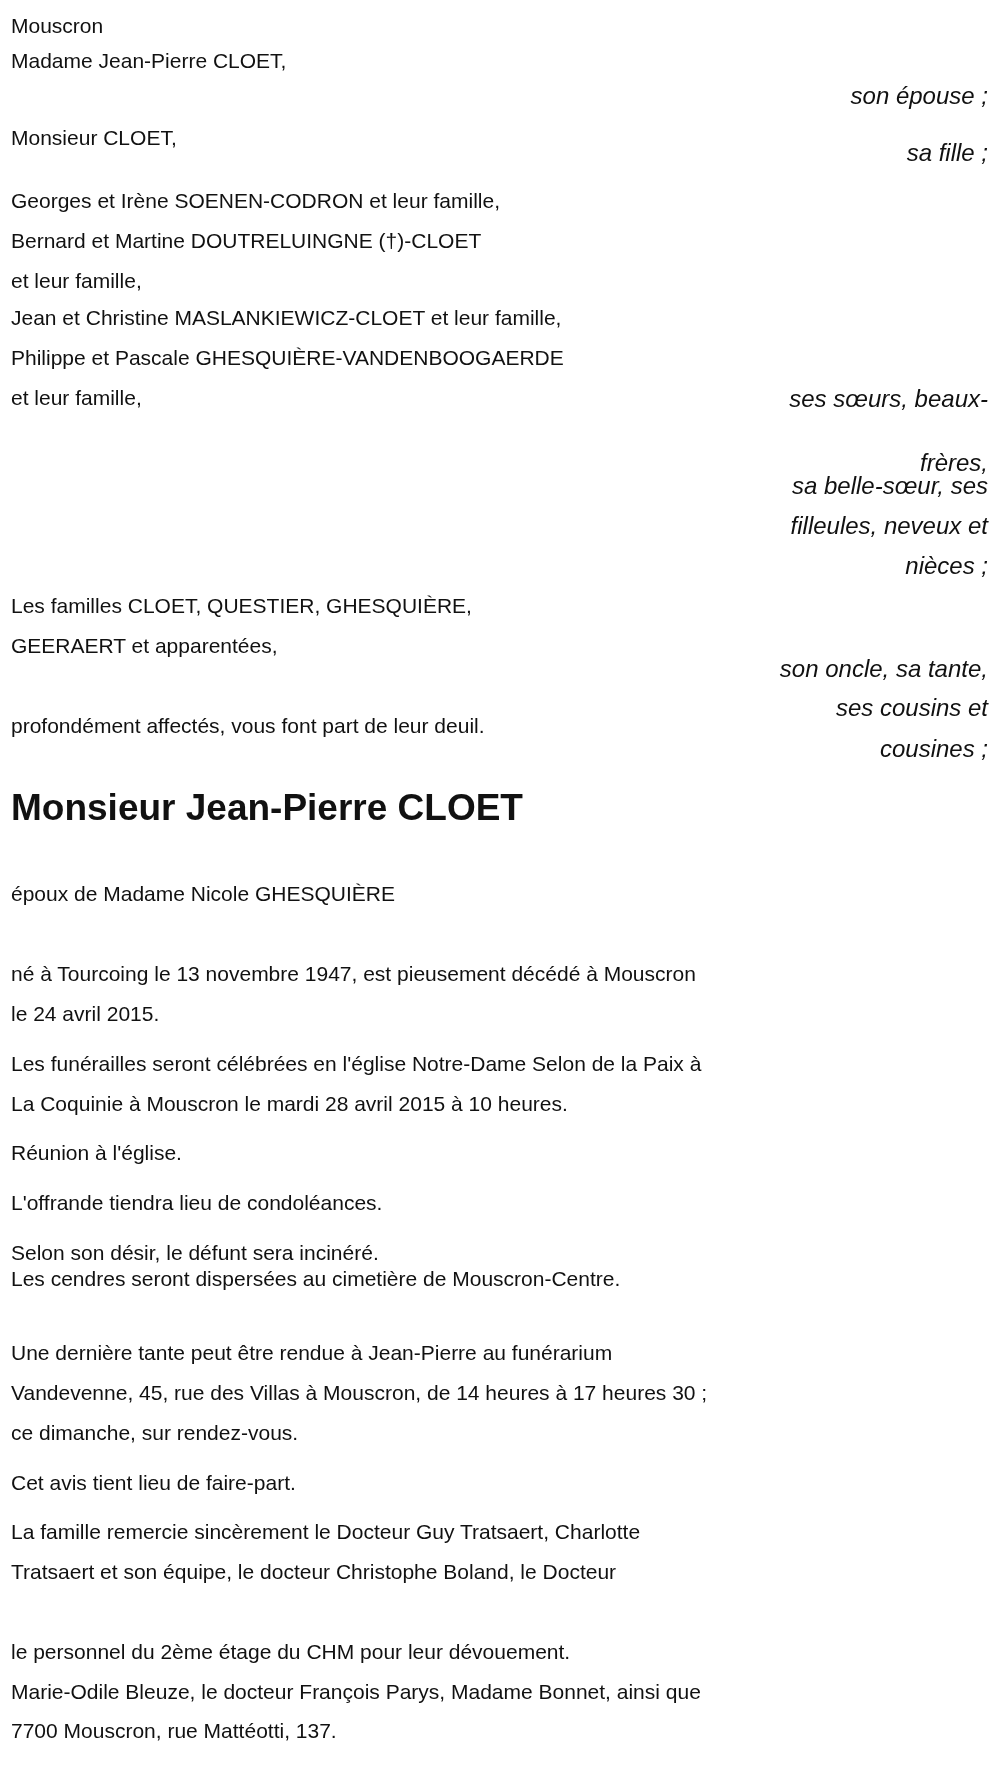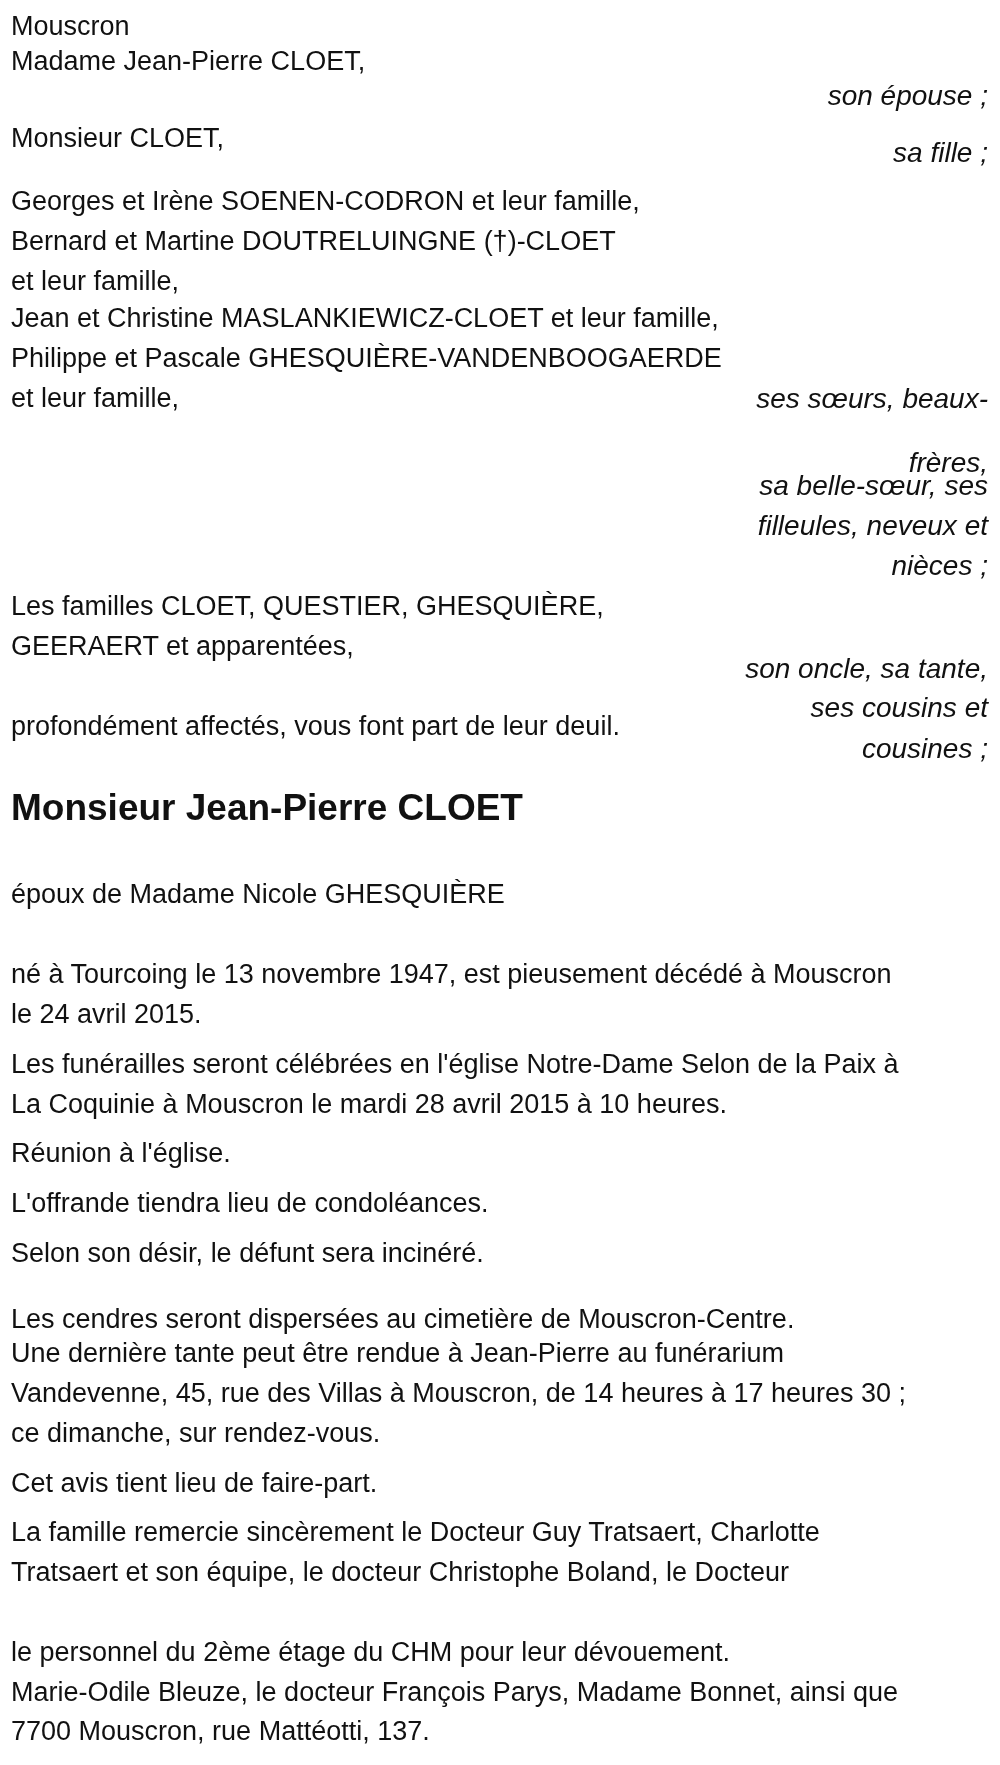--- a/index.html
+++ b/index.html
@@ -3,25 +3,25 @@
 <meta charset="utf-8">
 <style>
   html, body { margin: 0; padding: 0; background: #ffffff; }
   body {
     width: 1000px; height: 1765px; position: relative; overflow: hidden;
     font-family: "Liberation Sans", "DejaVu Sans", sans-serif;
     color: #111111;
   }
   .line {
     position: absolute; left: 11px; white-space: nowrap;
-    font-size: 27px; line-height: 40px; height: 40px;
+    font-size: 21px; line-height: 40px; height: 40px;
   }
   .rel {
     position: absolute; right: 12px; white-space: nowrap; text-align: right;
-    font-style: italic; font-size: 28px; line-height: 40px; height: 40px;
+    font-style: italic; font-size: 24px; line-height: 40px; height: 40px;
   }
   .heading {
     position: absolute; left: 11px; white-space: nowrap;
     font-size: 37px; font-weight: bold; line-height: 48px;
   }
 </style>
 </head>
 <body>
 
 <div>
@@ -58,21 +58,21 @@
 
   <div class="line" style="top:954px">né à Tourcoing le 13 novembre 1947, est pieusement décédé à Mouscron</div>
   <div class="line" style="top:994px">le 24 avril 2015.</div>
 
   <div class="line" style="top:1044px">Les funérailles seront célébrées en l'église Notre-Dame Selon de la Paix à</div>
   <div class="line" style="top:1084px">La Coquinie à Mouscron le mardi 28 avril 2015 à 10 heures.</div>
 
   <div class="line" style="top:1133px">Réunion à l'église.</div>
   <div class="line" style="top:1183px">L'offrande tiendra lieu de condoléances.</div>
   <div class="line" style="top:1233px">Selon son désir, le défunt sera incinéré.</div>
-  <div class="line" style="top:1299px">Les cendres seront dispersées au cimetière de Mouscron-Centre.</div>
+  <div class="line" style="top:1259px">Les cendres seront dispersées au cimetière de Mouscron-Centre.</div>
 
   <div class="line" style="top:1333px">Une dernière tante peut être rendue à Jean-Pierre au funérarium</div>
   <div class="line" style="top:1373px">Vandevenne, 45, rue des Villas à Mouscron, de 14 heures à 17 heures 30 ;</div>
   <div class="line" style="top:1413px">ce dimanche, sur rendez-vous.</div>
 
   <div class="line" style="top:1463px">Cet avis tient lieu de faire-part.</div>
 
   <div class="line" style="top:1512px">La famille remercie sincèrement le Docteur Guy Tratsaert, Charlotte</div>
   <div class="line" style="top:1552px">Tratsaert et son équipe, le docteur Christophe Boland, le Docteur</div>
   <div class="line" style="top:1672px">Marie-Odile Bleuze, le docteur François Parys, Madame Bonnet, ainsi que</div>

